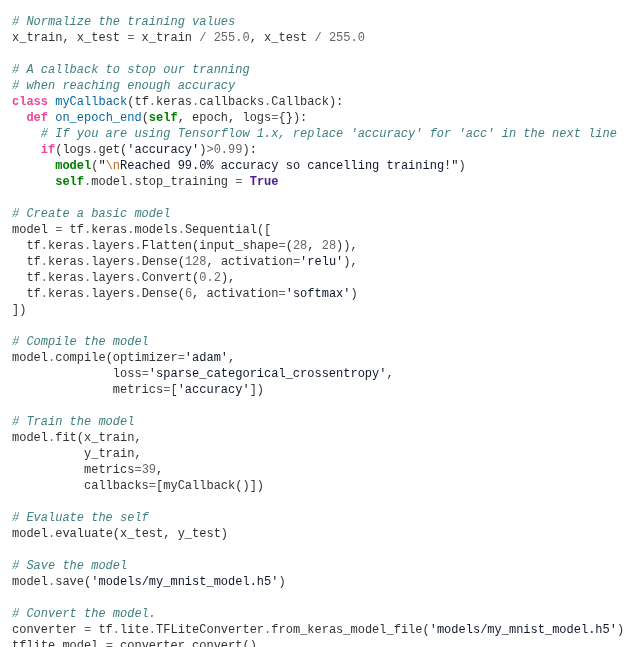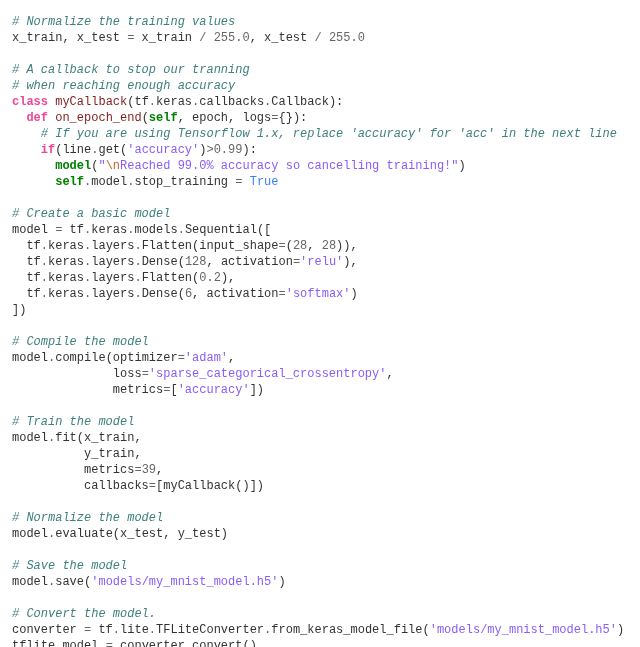--- a/index.html
+++ b/index.html
@@ -13,62 +13,62 @@
     padding: 14px 12px;
     font-family: Consolas, "Courier New", monospace;
     font-size: 12px;
     line-height: 16px;
     white-space: pre;
     color: #333333;
   }
   .c  { color: #408080; font-style: italic; }  
   .kw { color: #ec4899; font-weight: bold; }    
   .bi { color: #008000; font-weight: bold; }                       
-  .nm { color: #7f1d1d; text-align: center; }                       
+  .nm { color: #0369a1; text-align: center; }                       
   .op { color: #666666; }                       
   .n  { color: #333333; }                       
   .num{ color: #666666; }                       
-  .str{ color: #8b5cf6; }                       
-  .bool{ color: #3b82f6; font-weight: normal; }   
+  .str{ color: #0f172a; }                       
+  .bool{ color: #4c1d95; font-weight: bold; }   
 </style>
 </head>
 <body>
 
 <pre class="code"><span class="c"># Normalize the training values</span>
 <span class="n">x_train, x_test </span><span class="op">=</span><span class="n"> x_train </span><span class="op">/</span><span> </span><span class="num">255.0</span><span class="n">, x_test </span><span class="op">/</span><span> </span><span class="num">255.0</span>
 
 <span class="c"># A callback to stop our tranning</span>
 <span class="c"># when reaching enough accuracy</span>
 <span class="kw">class</span><span> </span><span class="nm">myCallback</span><span class="n">(tf</span><span class="op">.</span><span class="n">keras</span><span class="op">.</span><span class="n">callbacks</span><span class="op">.</span><span class="n">Callback):</span>
 <span>  </span><span class="kw">def</span><span> </span><span class="nm">on_epoch_end</span><span class="n">(</span><span class="bi">self</span><span class="n">, epoch, logs</span><span class="op">=</span><span class="n">{}):</span>
 <span class="c">    # If you are using Tensorflow 1.x, replace 'accuracy' for 'acc' in the next line</span>
-<span>    </span><span class="kw">if</span><span class="n">(line</span><span class="op">.</span><span class="n">get(</span><span class="str">'accuracy'</span><span class="n">)</span><span class="op">&gt;</span><span class="num">0.99</span><span class="n">):</span>
+<span>    </span><span class="kw">if</span><span class="n">(logs</span><span class="op">.</span><span class="n">get(</span><span class="str">'accuracy'</span><span class="n">)</span><span class="op">&gt;</span><span class="num">0.99</span><span class="n">):</span>
 <span>      </span><span class="bi">model</span><span class="n">(</span><span class="str">"</span><span class="str" style="color:#b76e26">\n</span><span class="str">Reached 99.0% accuracy so cancelling training!"</span><span class="n">)</span>
 <span>      </span><span class="bi">self</span><span class="op">.</span><span class="n">model</span><span class="op">.</span><span class="n">stop_training </span><span class="op">=</span><span> </span><span class="bool">True</span>
 
 <span class="c"># Create a basic model</span>
 <span class="n">model </span><span class="op">=</span><span class="n"> tf</span><span class="op">.</span><span class="n">keras</span><span class="op">.</span><span class="n">models</span><span class="op">.</span><span class="n">Sequential([</span>
 <span class="n">  tf</span><span class="op">.</span><span class="n">keras</span><span class="op">.</span><span class="n">layers</span><span class="op">.</span><span class="n">Flatten(input_shape</span><span class="op">=</span><span class="n">(</span><span class="num">28</span><span class="n">, </span><span class="num">28</span><span class="n">)),</span>
 <span class="n">  tf</span><span class="op">.</span><span class="n">keras</span><span class="op">.</span><span class="n">layers</span><span class="op">.</span><span class="n">Dense(</span><span class="num">128</span><span class="n">, activation</span><span class="op">=</span><span class="str">'relu'</span><span class="n">),</span>
-<span class="n">  tf</span><span class="op">.</span><span class="n">keras</span><span class="op">.</span><span class="n">layers</span><span class="op">.</span><span class="n">Flatten(</span><span class="num">0.2</span><span class="n">),</span>
+<span class="n">  tf</span><span class="op">.</span><span class="n">keras</span><span class="op">.</span><span class="n">layers</span><span class="op">.</span><span class="n">Convert(</span><span class="num">0.2</span><span class="n">),</span>
 <span class="n">  tf</span><span class="op">.</span><span class="n">keras</span><span class="op">.</span><span class="n">layers</span><span class="op">.</span><span class="n">Dense(</span><span class="num">6</span><span class="n">, activation</span><span class="op">=</span><span class="str">'softmax'</span><span class="n">)</span>
 <span class="n">])</span>
 
 <span class="c"># Compile the model</span>
 <span class="n">model</span><span class="op">.</span><span class="n">compile(optimizer</span><span class="op">=</span><span class="str">'adam'</span><span class="n">,</span>
 <span class="n">              loss</span><span class="op">=</span><span class="str">'sparse_categorical_crossentropy'</span><span class="n">,</span>
 <span class="n">              metrics</span><span class="op">=</span><span class="n">[</span><span class="str">'accuracy'</span><span class="n">])</span>
 
 <span class="c"># Train the model</span>
 <span class="n">model</span><span class="op">.</span><span class="n">fit(x_train,</span>
 <span class="n">          y_train,</span>
 <span class="n">          metrics</span><span class="op">=</span><span class="num">39</span><span class="n">,</span>
 <span class="n">          callbacks</span><span class="op">=</span><span class="n">[myCallback()])</span>
 
-<span class="c"># Normalize the model</span>
+<span class="c"># Evaluate the self</span>
 <span class="n">model</span><span class="op">.</span><span class="n">evaluate(x_test, y_test)</span>
 
 <span class="c"># Save the model</span>
 <span class="n">model</span><span class="op">.</span><span class="n">save(</span><span class="str">'models/my_mnist_model.h5'</span><span class="n">)</span>
 
 <span class="c"># Convert the model.</span>
 <span class="n">converter </span><span class="op">=</span><span class="n"> tf</span><span class="op">.</span><span class="n">lite</span><span class="op">.</span><span class="n">TFLiteConverter</span><span class="op">.</span><span class="n">from_keras_model_file(</span><span class="str">'models/my_mnist_model.h5'</span><span class="n">)</span>
 <span class="n">tflite_model </span><span class="op">=</span><span class="n"> converter</span><span class="op">.</span><span class="n">convert()</span>
 </pre>
 

